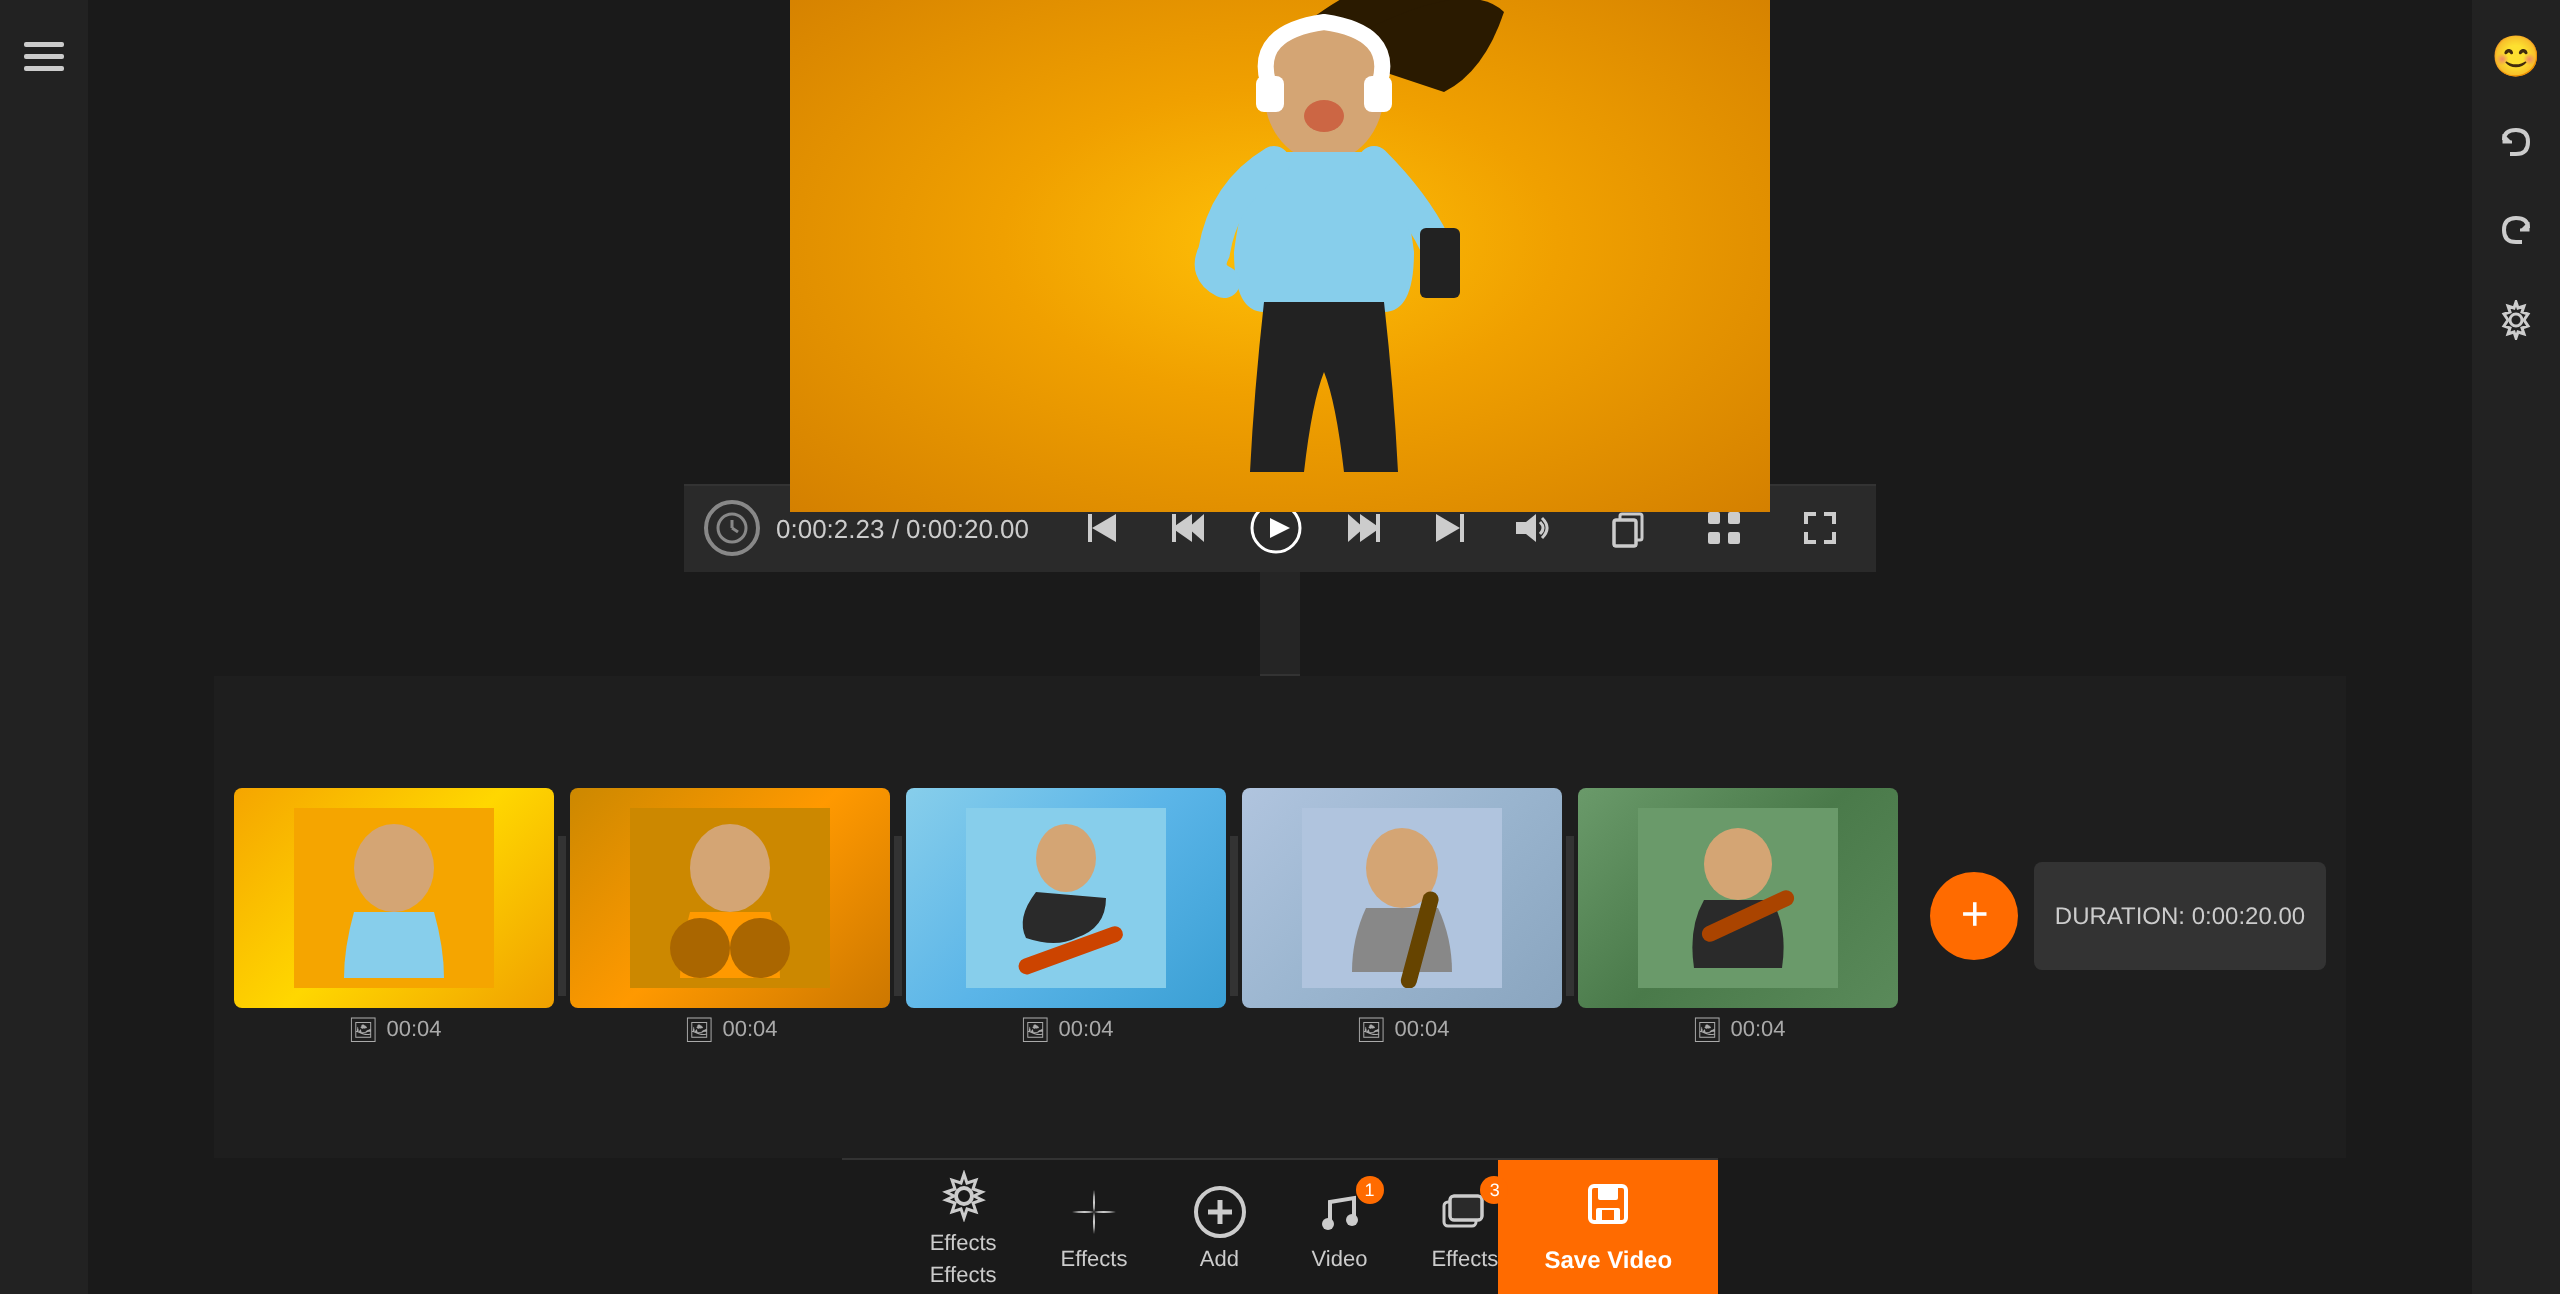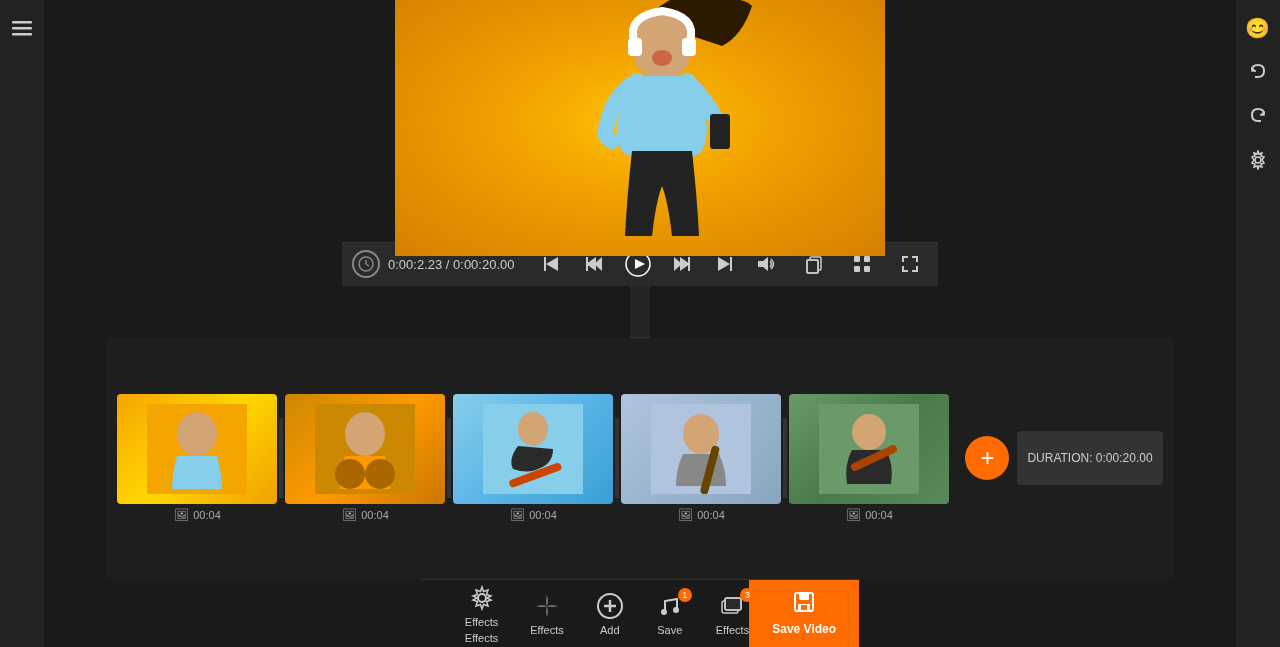--- a/index.html
+++ b/index.html
@@ -677,21 +677,21 @@
 
       <div class="tool-item">
         <div class="tool-icon" style="position:relative;">
           <svg width="26" height="26" viewBox="0 0 26 26" fill="none">
             <path d="M8 18 L8 8 L20 6 L20 16" stroke="#ccc" stroke-width="2"></path>
             <circle cx="7" cy="19" r="3" fill="#ccc"></circle>
             <circle cx="19" cy="17" r="3" fill="#ccc"></circle>
           </svg>
           <div class="badge">1</div>
         </div>
-        <span class="tool-label">Save</span>
+        <span class="tool-label">Video</span>
       </div>
 
       <div class="tool-item">
         <div class="tool-icon" style="position:relative;">
           <svg width="26" height="26" viewBox="0 0 26 26" fill="none">
             <rect x="3" y="8" width="16" height="12" rx="2" stroke="#ccc" stroke-width="1.5" fill="none"></rect>
             <rect x="6" y="5" width="16" height="12" rx="2" stroke="#ccc" stroke-width="1.5" fill="#2a2a2a"></rect>
             <rect x="6" y="5" width="16" height="12" rx="2" stroke="#ccc" stroke-width="1.5" fill="none"></rect>
           </svg>
           <div class="badge">3</div>

